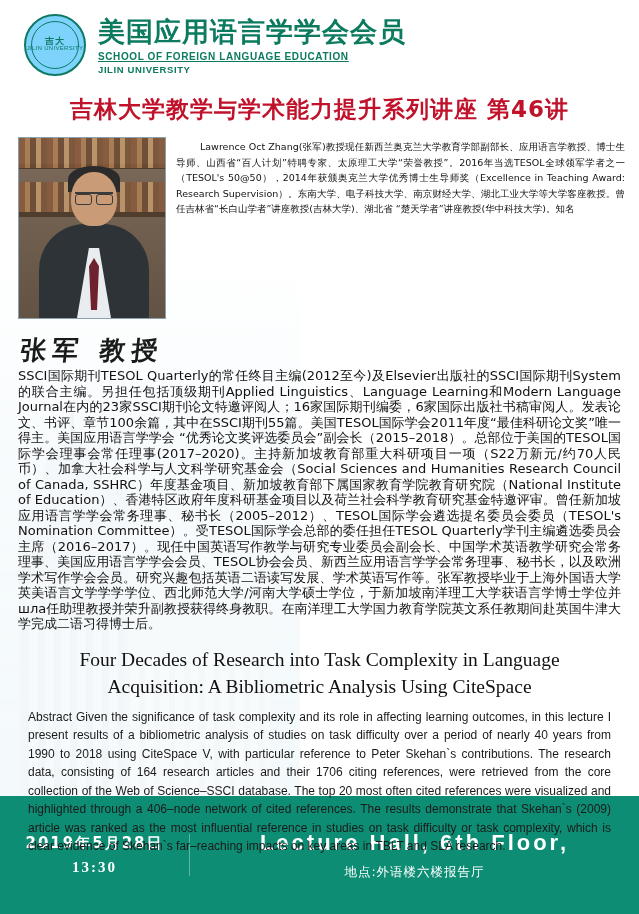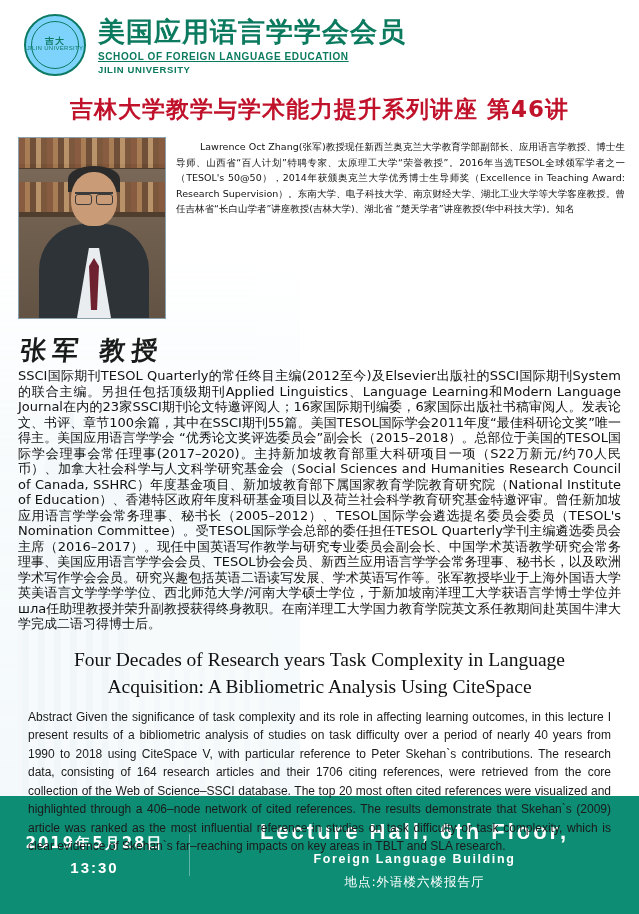--- a/index.html
+++ b/index.html
@@ -297,21 +297,21 @@
   .footer-date {
     font-size: 15px;
     letter-spacing: 2px;
     font-family: "DejaVu Sans", sans-serif;
     font-weight: bold;
   }
   .footer-time {
     font-size: 15px;
     letter-spacing: 2px;
     margin-top: 6px;
-    font-family: Liberation Sans, sans-serif;
+    font-family: Liberation Serif, serif;
     font-weight: bold;
   }
   .footer-right {
     flex: 1 1 auto;
     text-align: center;
     color: #ffffff;
   }
   .footer-hall {
     font-size: 22px;
     font-weight: bold;
@@ -385,30 +385,29 @@
       </div>
       <div class="bio-col">
         <div class="bio-lead">Lawrence Oct Zhang(张军)教授现任新西兰奥克兰大学教育学部副部长、应用语言学教授、博士生导师、山西省“百人计划”特聘专家、太原理工大学“荣誉教授”。2016年当选TESOL全球领军学者之一（TESOL's 50@50），2014年获颁奥克兰大学优秀博士生导师奖（Excellence in Teaching Award: Research Supervision）。东南大学、电子科技大学、南京财经大学、湖北工业大学等大学客座教授。曾任吉林省“长白山学者”讲座教授(吉林大学)、湖北省  “楚天学者”讲座教授(华中科技大学)。知名</div>
       </div>
     </div>
 
     <div class="bio-wide">
       <div class="bio-text">SSCI国际期刊TESOL  Quarterly的常任终目主编(2012至今)及Elsevier出版社的SSCI国际期刊System的联合主编。另担任包括顶级期刊Applied  Linguistics、Language Learning和Modern  Language Journal在内的23家SSCI期刊论文特邀评阅人；16家国际期刊编委，6家国际出版社书稿审阅人。发表论文、书评、章节100余篇，其中在SSCI期刊55篇。美国TESOL国际学会2011年度“最佳科研论文奖”唯一得主。美国应用语言学学会 “优秀论文奖评选委员会”副会长（2015–2018）。总部位于美国的TESOL国际学会理事会常任理事(2017–2020)。主持新加坡教育部重大科研项目一项（S22万新元/约70人民币）、加拿大社会科学与人文科学研究基金会（Social Sciences and Humanities Research Council of Canada, SSHRC）年度基金项目、新加坡教育部下属国家教育学院教育研究院（National Institute of Education）、香港特区政府年度科研基金项目以及荷兰社会科学教育研究基金特邀评审。曾任新加坡应用语言学学会常务理事、秘书长（2005–2012）、TESOL国际学会遴选提名委员会委员（TESOL's Nomination Committee）。受TESOL国际学会总部的委任担任TESOL Quarterly学刊主编遴选委员会主席（2016–2017）。现任中国英语写作教学与研究专业委员会副会长、中国学术英语教学研究会常务理事、美国应用语言学学会会员、TESOL协会会员、新西兰应用语言学学会常务理事、秘书长，以及欧洲学术写作学会会员。研究兴趣包括英语二语读写发展、学术英语写作等。张军教授毕业于上海外国语大学英美语言文学学学学位、西北师范大学/河南大学硕士学位，于新加坡南洋理工大学获语言学博士学位并шла任助理教授并荣升副教授获得终身教职。在南洋理工大学国力教育学院英文系任教期间赴英国牛津大学完成二语习得博士后。</div>
     </div>
 
-    <div class="lecture-title">Four Decades of Research years Task Complexity in Language Acquisition: A Bibliometric Analysis Using CiteSpace</div>
+    <div class="lecture-title">Four Decades of Research into Task Complexity in Language Acquisition: A Bibliometric Analysis Using CiteSpace</div>
 
     <div class="abstract">Abstract Given the significance of task complexity and its role in affecting learning outcomes, in this lecture I present results of a bibliometric analysis of studies on task difficulty over a period of nearly 40 years from 1990 to 2018 using CiteSpace V, with particular reference to Peter Skehan`s contributions. The research data, consisting of 164 research articles and their 1706 citing references, were retrieved from the core collection of the Web of Science–SSCI database. The top 20 most often cited references were visualized and highlighted through a 406–node network of cited references. The results demonstrate that Skehan`s (2009) article was ranked as the most influential reference in studies on task difficulty or task complexity, which is clear evidence of Skehan`s far–reaching impacts on key areas in TBLT and SLA research.</div>
   </div>
 
   <div class="footer">
     <div class="footer-left">
       <div class="footer-date">2019年5月28日</div>
       <div class="footer-time">13:30</div>
     </div>
     <div class="footer-right">
       <div class="footer-hall">Lecture Hall, 6th Floor,</div>
-      <div class="footer-bldg">Foreign Language Building</div>
       <div class="footer-cn">地点:外语楼六楼报告厅</div>
     </div>
   </div>
 
 </div>
 
 </body></html>

